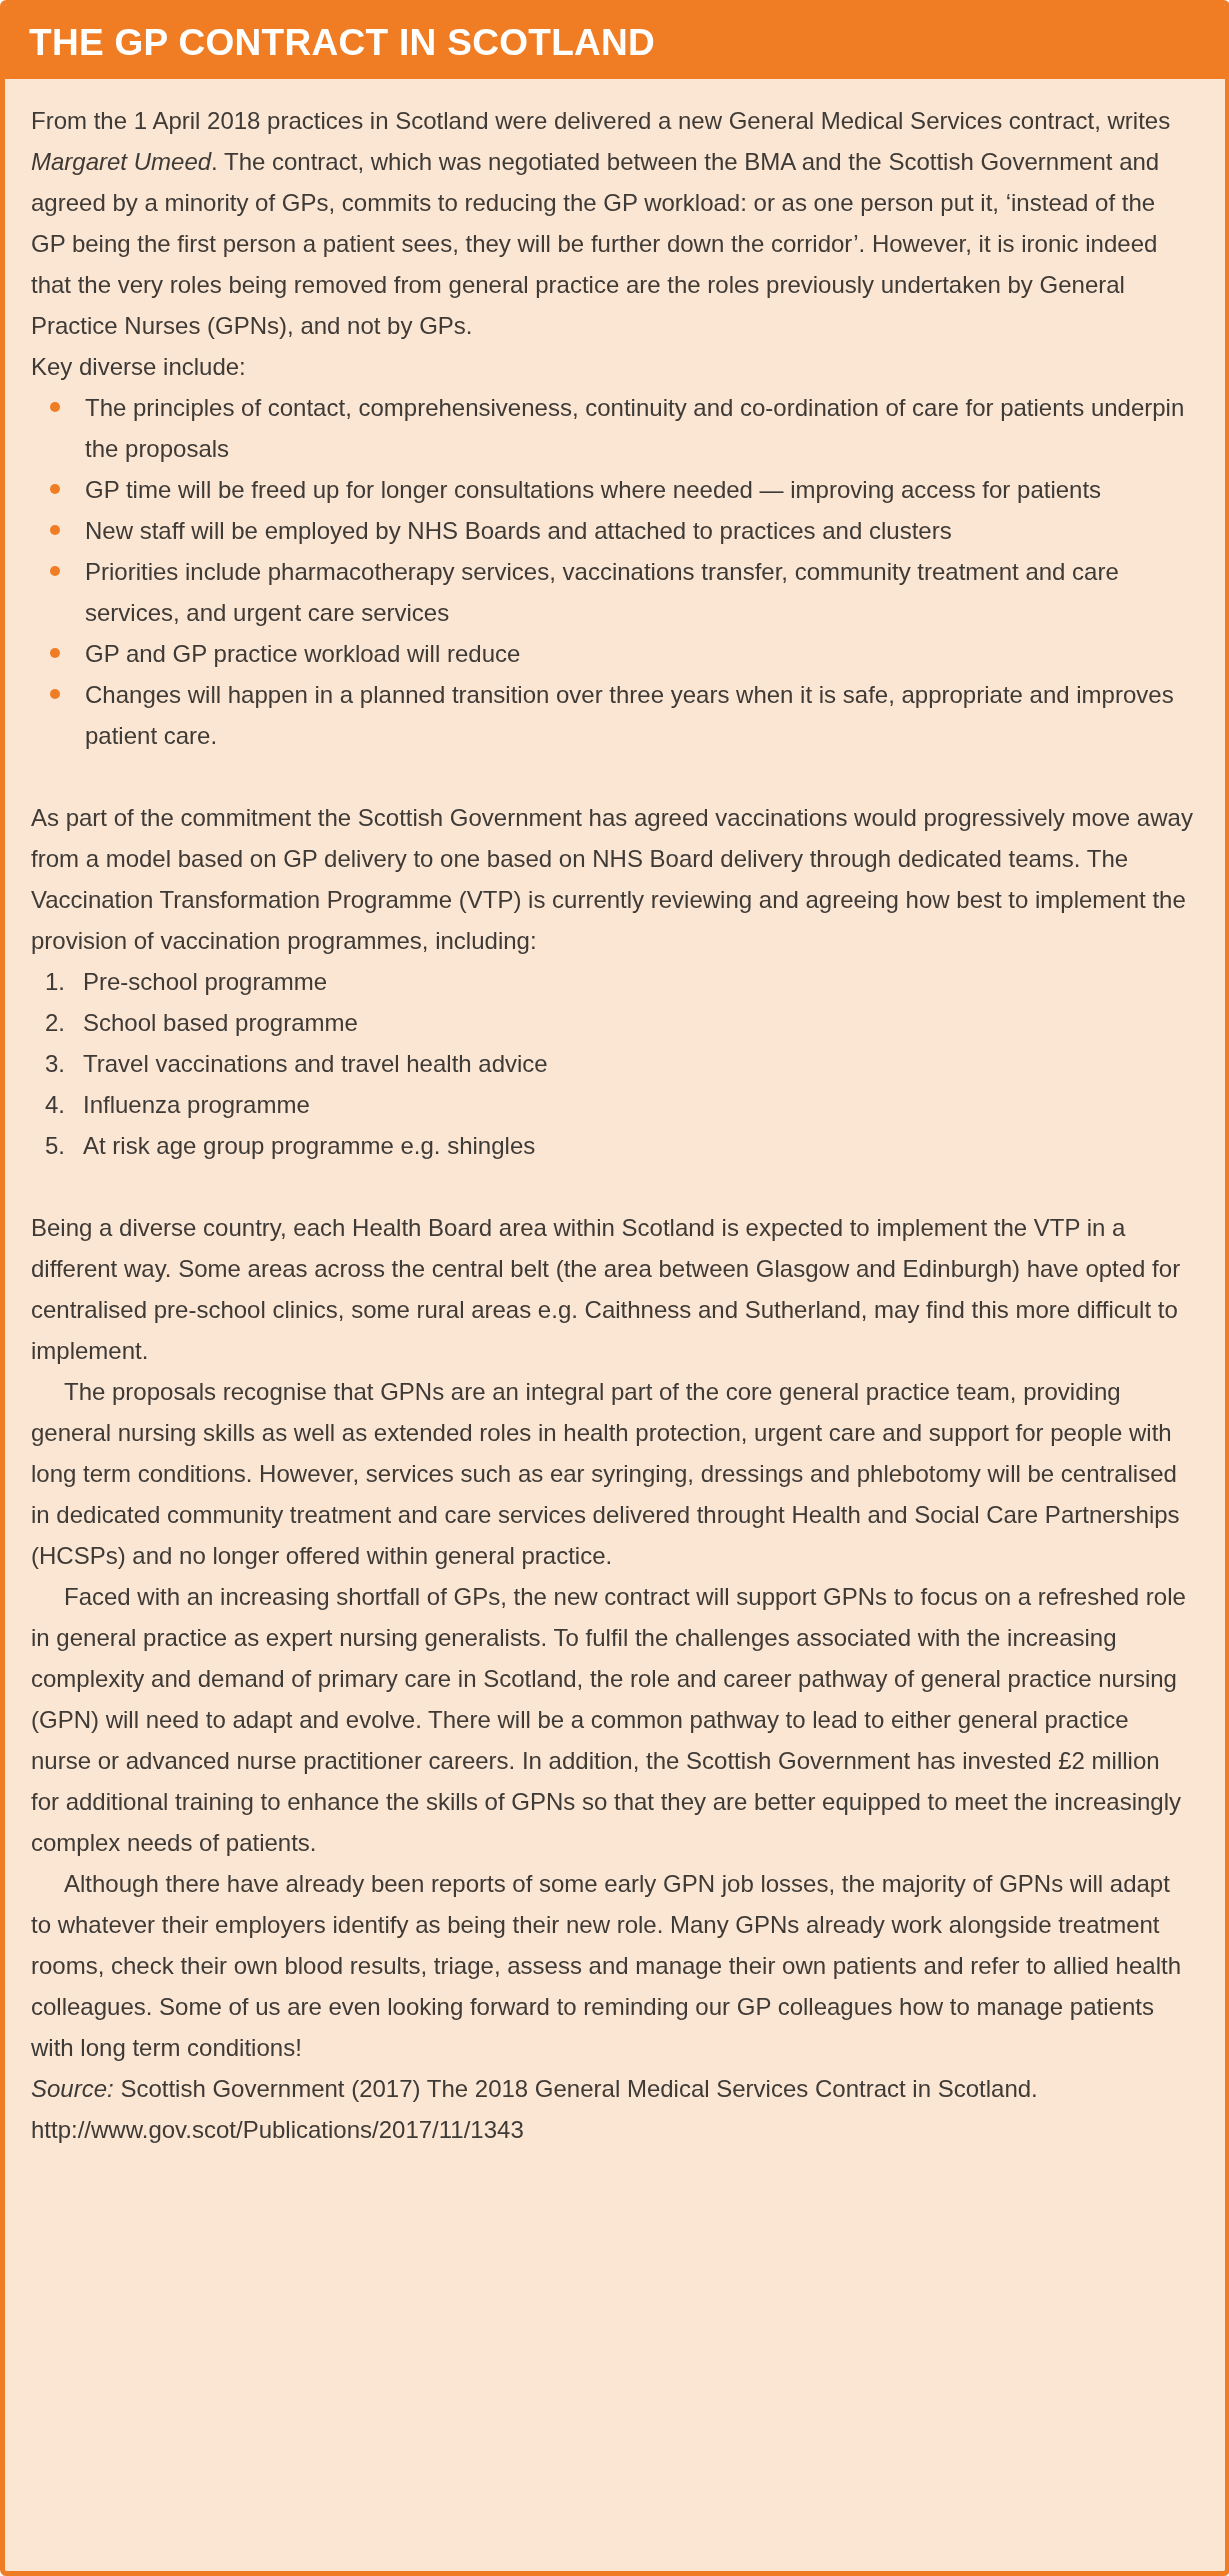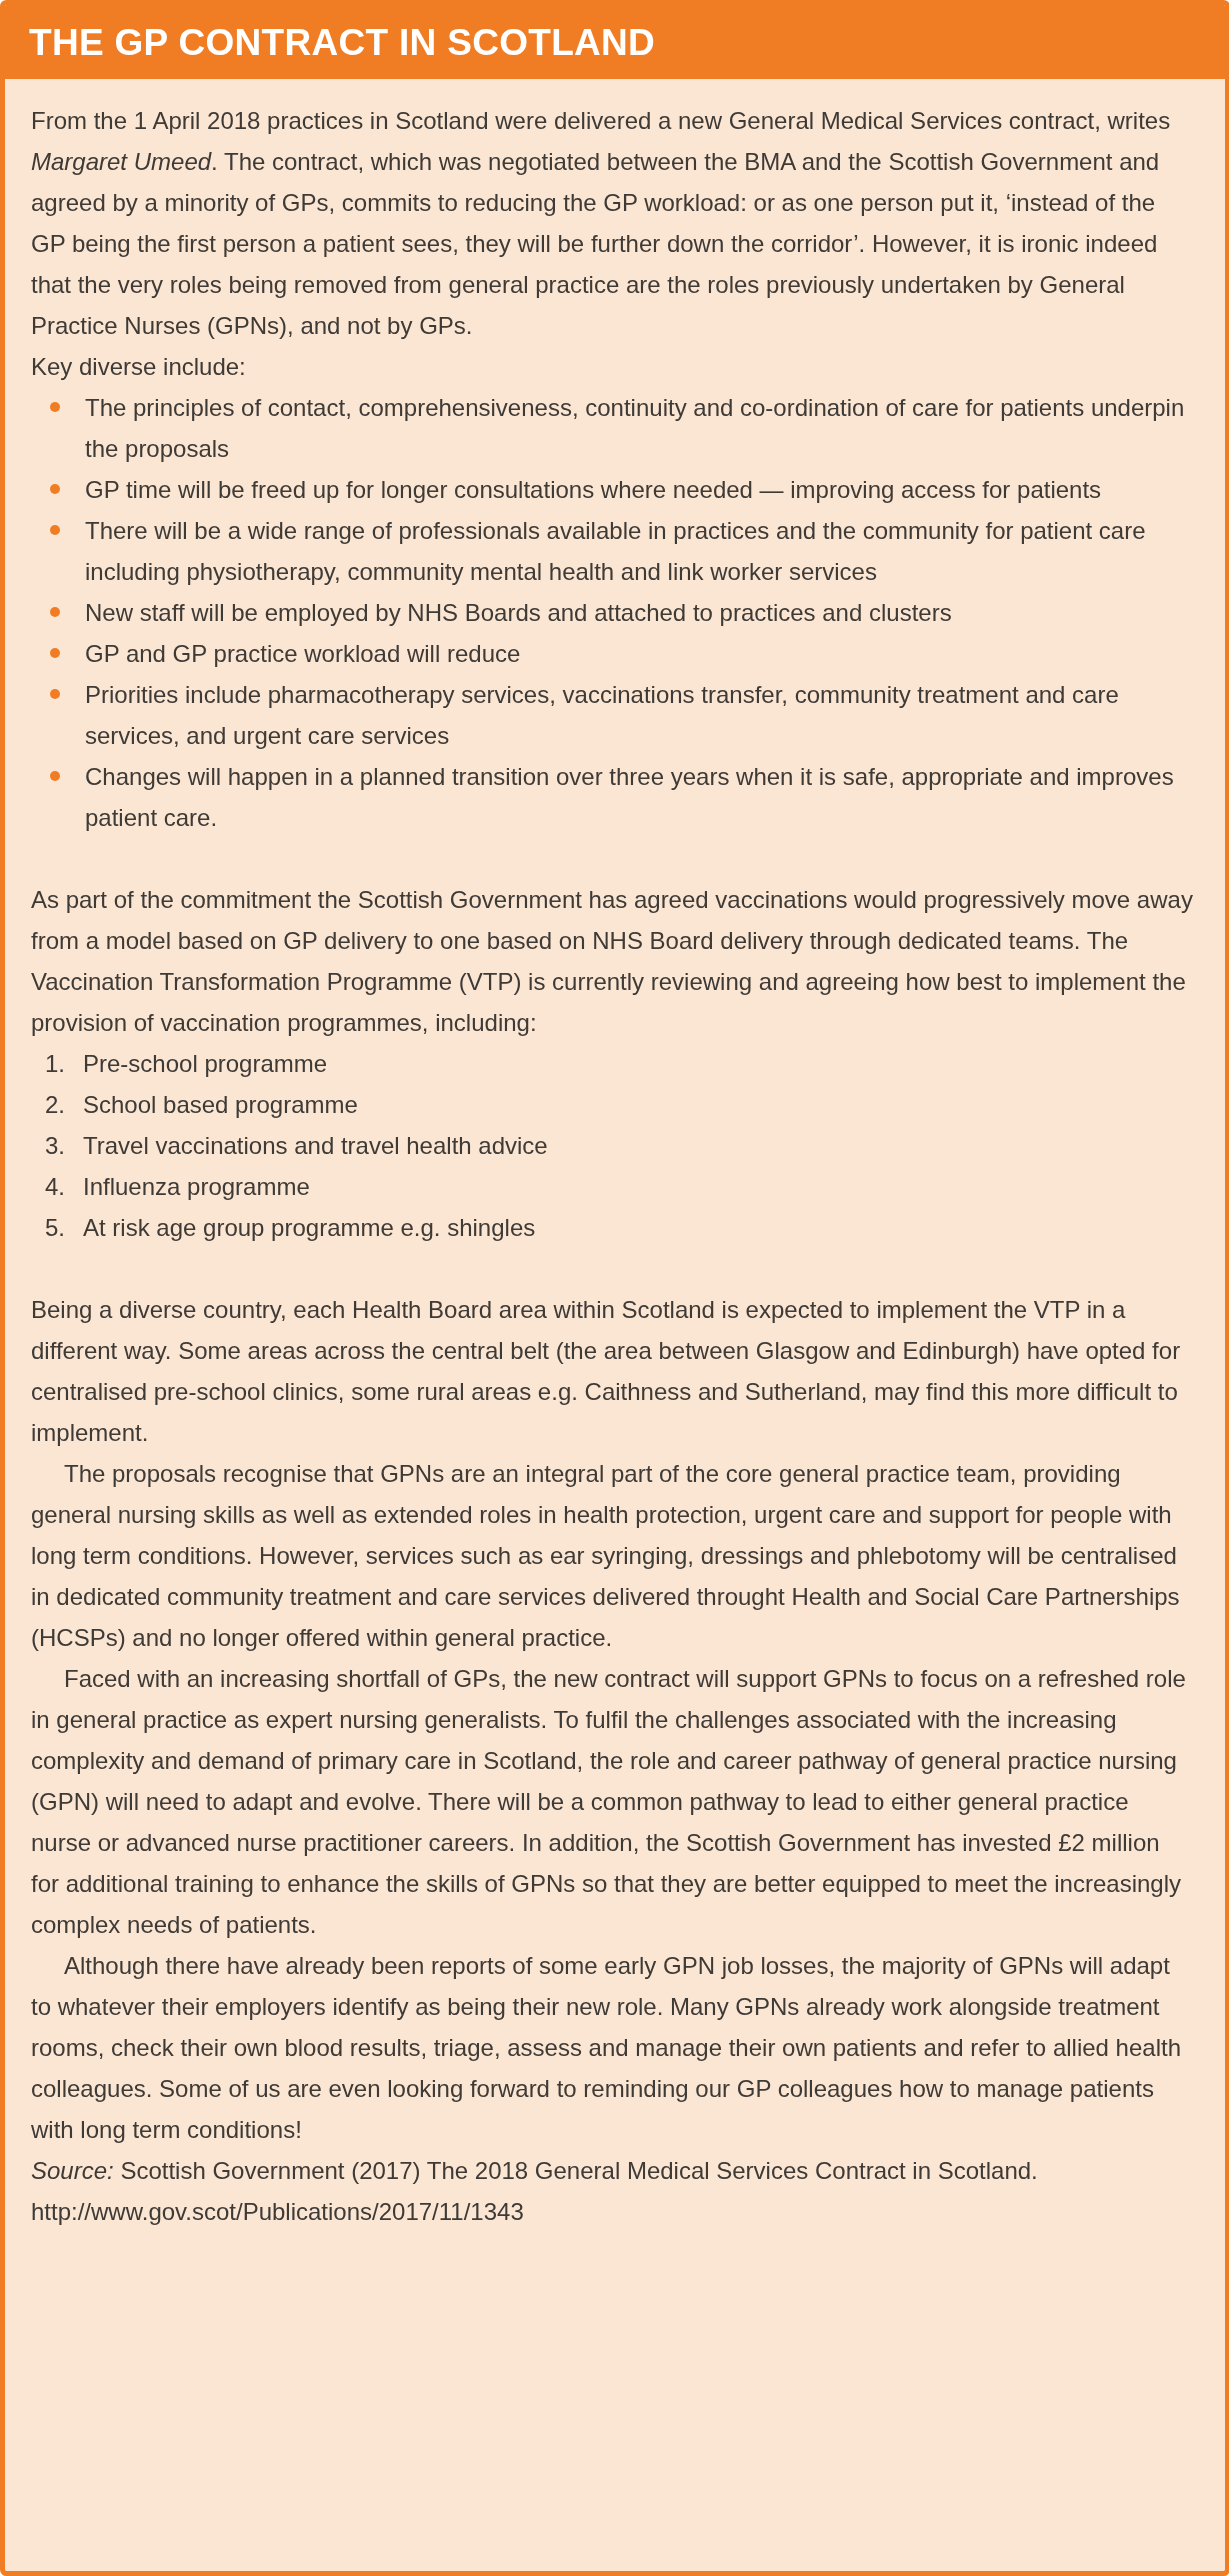--- a/index.html
+++ b/index.html
@@ -84,33 +84,29 @@
         <li class="bullet-item">
           <span class="bullet"></span>
           <span class="bullet-text">The principles of contact, comprehensiveness, continuity and co-ordination of care for patients underpin the proposals</span>
         </li>
         <li class="bullet-item">
           <span class="bullet"></span>
           <span class="bullet-text">GP time will be freed up for longer consultations where needed — improving access for patients</span>
         </li>
         <li class="bullet-item">
           <span class="bullet"></span>
-          <span class="bullet-text">There will be a wide range of professionals available in practices and the community for patient care including physiotherapy, community mental health and link worker services</span>
-        </li>
-        <li class="bullet-item">
-          <span class="bullet"></span>
           <span class="bullet-text">New staff will be employed by NHS Boards and attached to practices and clusters</span>
         </li>
         <li class="bullet-item">
           <span class="bullet"></span>
-          <span class="bullet-text">GP and GP practice workload will reduce</span>
+          <span class="bullet-text">Priorities include pharmacotherapy services, vaccinations transfer, community treatment and care services, and urgent care services</span>
         </li>
         <li class="bullet-item">
           <span class="bullet"></span>
-          <span class="bullet-text">Priorities include pharmacotherapy services, vaccinations transfer, community treatment and care services, and urgent care services</span>
+          <span class="bullet-text">GP and GP practice workload will reduce</span>
         </li>
         <li class="bullet-item">
           <span class="bullet"></span>
           <span class="bullet-text">Changes will happen in a planned transition over three years when it is safe, appropriate and improves patient care.</span>
         </li>
       </ul>
 
       <p class="para gap-above">As part of the commitment the Scottish Government has agreed vaccinations would progressively move away from a model based on GP delivery to one based on NHS Board delivery through dedicated teams. The Vaccination Transformation Programme (VTP) is currently reviewing and agreeing how best to implement the provision of vaccination programmes, including:</p>
 
       <ol class="num-list">

